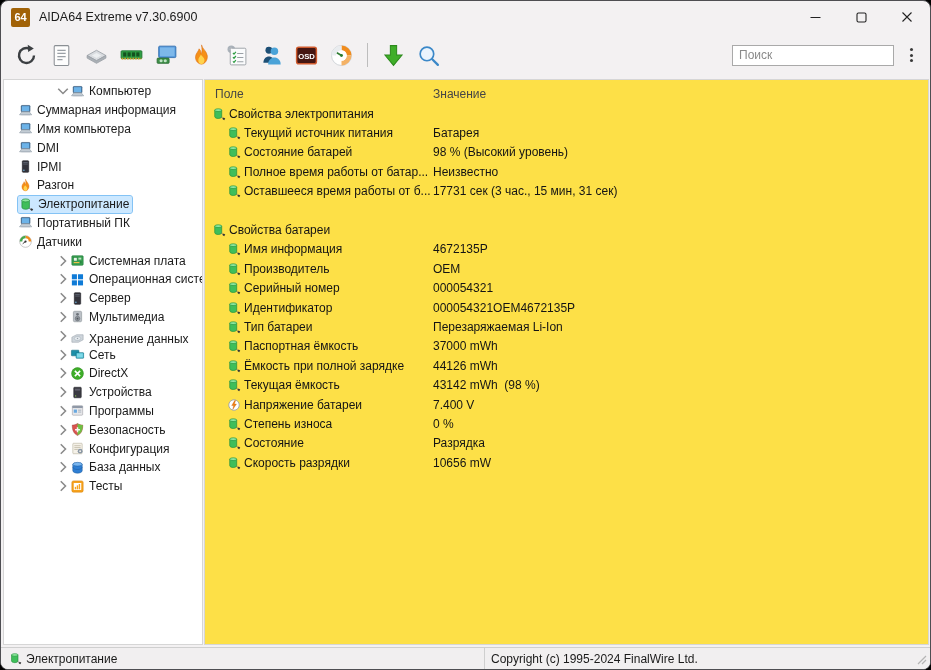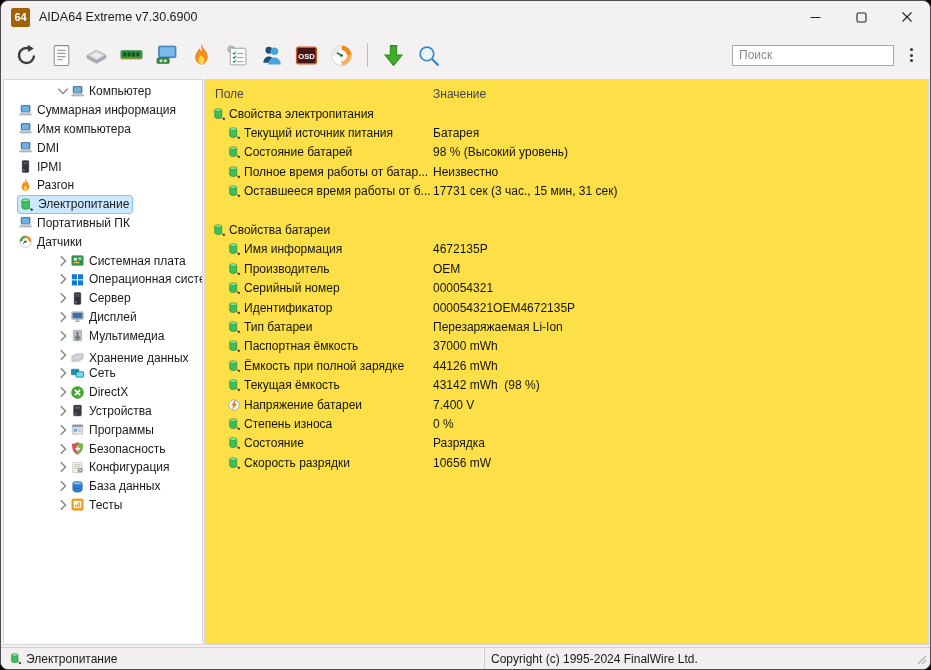--- a/index.html
+++ b/index.html
@@ -397,38 +397,20 @@
         </div>
         <div class="trow">
           <span class="chev">
             <svg viewBox="0 0 10 10">
               <path d="M3.4 1.6 L6.8 5 L3.4 8.4" fill="none" stroke="#8a8a8a" stroke-width="1.1"></path>
             </svg>
           </span>
           <span style="display: flex; align-items: center;">
             <span class="ticon">
               <svg viewBox="0 0 16 16">
-                <rect x="1.8" y="3" width="12.4" height="8" rx="0.8" fill="#c7d0d8" stroke="#8a99a6" stroke-width="0.6"></rect>
-                <rect x="2.8" y="4" width="10.4" height="6" fill="#3a6ea5"></rect>
-                <rect x="6.6" y="11" width="2.8" height="1.5" fill="#9aa7b2"></rect>
-                <rect x="5" y="12.5" width="6" height="1" rx="0.4" fill="#9aa7b2"></rect>
-              </svg>
-            </span>
-            <span>Дисплей</span>
-          </span>
-        </div>
-        <div class="trow">
-          <span class="chev">
-            <svg viewBox="0 0 10 10">
-              <path d="M3.4 1.6 L6.8 5 L3.4 8.4" fill="none" stroke="#8a8a8a" stroke-width="1.1"></path>
-            </svg>
-          </span>
-          <span style="display: flex; align-items: center;">
-            <span class="ticon">
-              <svg viewBox="0 0 16 16">
                 <rect x="3.6" y="2.4" width="8.8" height="11.2" rx="1.3" fill="#bcc1c7" stroke="#868c93" stroke-width="0.6"></rect>
                 <circle cx="8" cy="5.7" r="1.5" fill="#6d737a"></circle>
                 <circle cx="8" cy="10.2" r="2.5" fill="#8a9097" stroke="#5f656c" stroke-width="0.5"></circle>
                 <circle cx="8" cy="10.2" r="0.9" fill="#50565c"></circle>
               </svg>
             </span>
             <span>Мультимедиа</span>
           </span>
         </div>
         <div class="trow">

